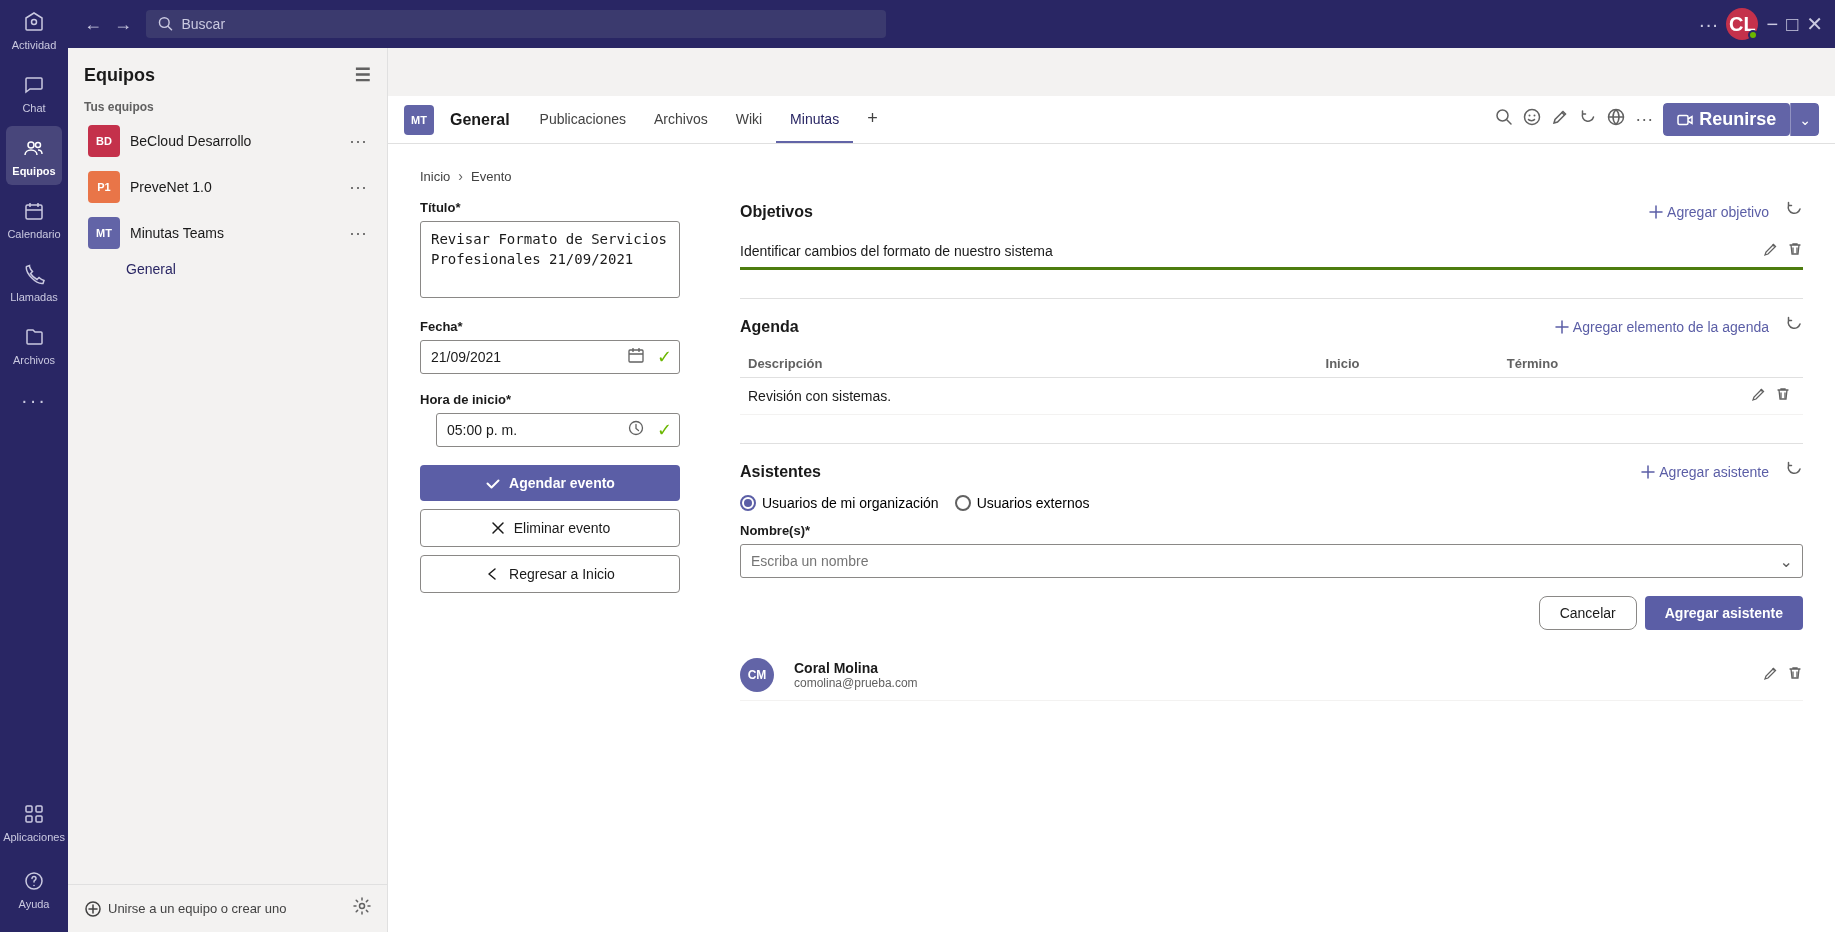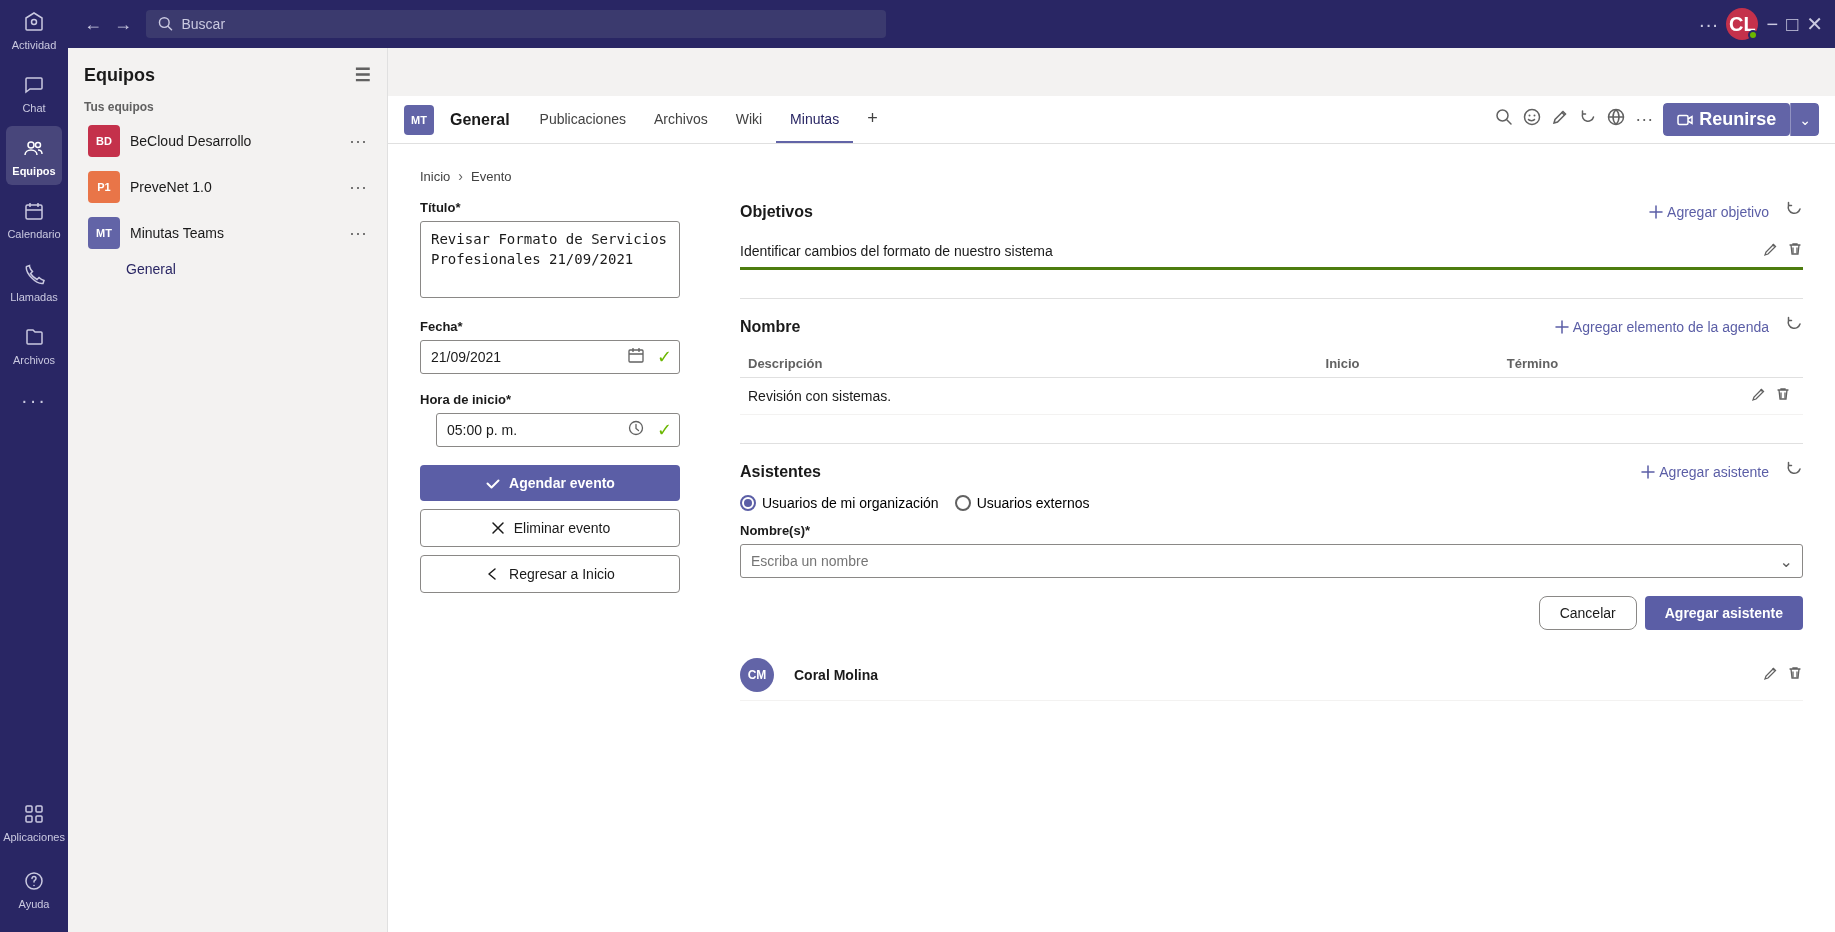--- a/index.html
+++ b/index.html
@@ -669,20 +669,35 @@
     </div>
 
     <div class="team-item">
       <div class="team-avatar" style="background:#6264a7;">MT</div>
       <span class="team-name">Minutas Teams</span>
       <span class="team-dots">···</span>
     </div>
 
     <div class="channel-item">General</div>
 
+    <div class="sidebar-footer">
+      <div class="sidebar-footer-btn">
+        <svg width="18" height="18" viewBox="0 0 18 18" fill="none">
+          <circle cx="9" cy="9" r="7" stroke="#424242" stroke-width="1.5" fill="none"></circle>
+          <path d="M9 5v8M5 9h8" stroke="#424242" stroke-width="1.5" stroke-linecap="round"></path>
+        </svg>
+        <span>Unirse a un equipo o crear uno</span>
+      </div>
+      <span class="settings-icon-btn">
+        <svg width="18" height="18" viewBox="0 0 18 18" fill="none">
+          <circle cx="9" cy="9" r="2.5" stroke="#616161" stroke-width="1.5" fill="none"></circle>
+          <path d="M9 1v2M9 15v2M1 9h2M15 9h2M3.2 3.2l1.4 1.4M13.4 13.4l1.4 1.4M3.2 14.8l1.4-1.4M13.4 4.6l1.4-1.4" stroke="#616161" stroke-width="1.5" stroke-linecap="round"></path>
+        </svg>
+      </span>
+    </div>
   </div>
 
   <div class="main-area">
 
     <div class="channel-header">
       <div class="channel-avatar">MT</div>
       <span class="channel-title">General</span>
       <div class="channel-tabs">
         <div class="channel-tab">Publicaciones</div>
         <div class="channel-tab">Archivos</div>
@@ -840,21 +855,21 @@
                   </svg>
                 </span>
               </div>
             </div>
           </div>
 
           <div class="separator"></div>
 
           <div class="section-block">
             <div class="section-header">
-              <span class="section-title">Nombre</span>
+              <span class="section-title">Agenda</span>
               <div style="display:flex;align-items:center;gap:16px;">
                 <div class="add-link">
                   <svg width="14" height="14" viewBox="0 0 14 14" fill="none">
                     <path d="M7 1v12M1 7h12" stroke="#5b5ea6" stroke-width="1.5" stroke-linecap="round"></path>
                   </svg>
                   <span>Agregar elemento de la agenda</span>
                 </div>
                 <span class="refresh-icon">
                   <svg width="18" height="18" viewBox="0 0 18 18" fill="none">
                     <path d="M15 9A6 6 0 113.5 5.5M3.5 2.5v3h3" stroke="#616161" stroke-width="1.5" stroke-linecap="round" fill="none"></path>
@@ -938,20 +953,21 @@
 
             <div class="action-btns-row">
               <button class="btn-cancel">Cancelar</button>
               <button class="btn-add-assistant">Agregar asistente</button>
             </div>
 
             <div class="attendee-item">
               <div class="attendee-avatar" style="background:#6264a7;">CM</div>
               <div class="attendee-info">
                 <div class="attendee-name">Coral Molina</div>
+                <div class="attendee-email">comolina@prueba.com</div>
               </div>
               <div class="item-actions">
                 <span>
                   <svg width="16" height="16" viewBox="0 0 16 16" fill="none">
                     <path d="M2 14l3-1 7.5-7.5-2-2L3 11 2 14z" stroke="#616161" stroke-width="1.3" fill="none"></path>
                     <path d="M9.5 3.5l2 2" stroke="#616161" stroke-width="1.3"></path>
                   </svg>
                 </span>
                 <span>
                   <svg width="16" height="16" viewBox="0 0 16 16" fill="none">

